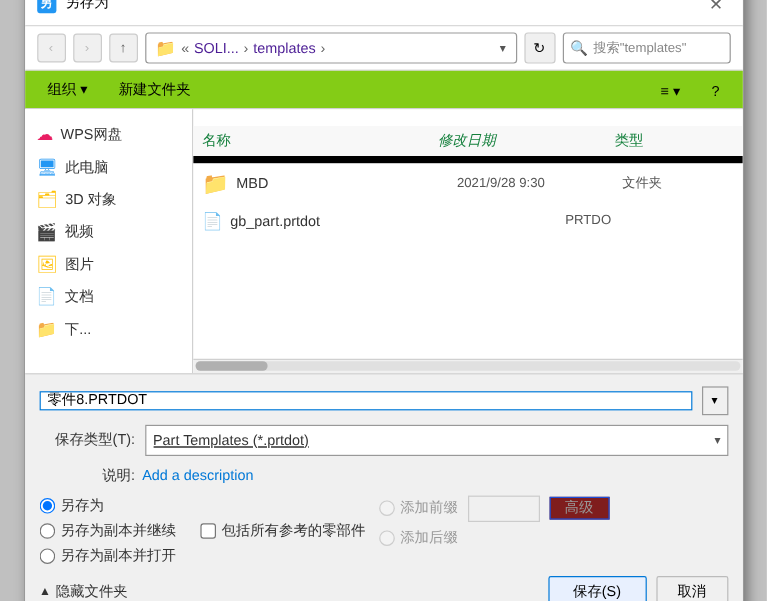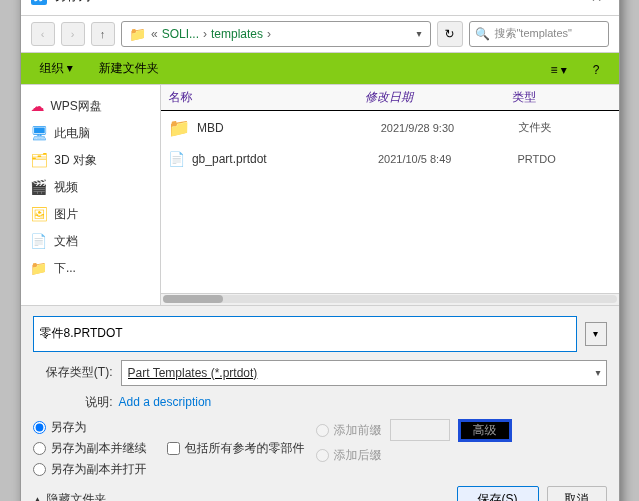--- a/index.html
+++ b/index.html
@@ -88,21 +88,21 @@
       display: flex;
       align-items: center;
       gap: 4px;
       font-size: 12px;
       height: 26px;
     }
     .breadcrumb-folder-icon {
       font-size: 14px;
     }
     .breadcrumb-sep { color: #666; }
-    .breadcrumb-item { color: #15803d; }
+    .breadcrumb-item { color: #4c1d95; }
     .breadcrumb-dropdown {
       margin-left: auto;
       color: #555;
       font-size: 10px;
     }
     .refresh-btn {
       width: 26px;
       height: 26px;
       border: 1px solid #ccc;
       background: #f0f0f0;
@@ -176,25 +176,26 @@
     .sidebar-item.folder .sidebar-item-icon { color: #FFC107; }
 
     .file-list-area {
       flex: 1;
       display: flex;
       flex-direction: column;
       overflow: hidden;
     }
     .file-list-header {
       display: flex;
-      border-bottom: 1px solid #000000;
+      border-bottom: 6px solid #000000;
       padding: 4px 8px;
       font-size: 12px;
-      color: #4c1d95;
+      color: #15803d;
       background: #f8f8f8;
+      margin-top: 14px;
     }
     .col-name { flex: 2; }
     .col-date { flex: 1.5; font-style: italic; }
     .col-type { flex: 1; }
     .file-list {
       flex: 1;
       overflow-y: auto;
       padding: 0;
     }
     .file-item {
@@ -249,21 +250,21 @@
       font-size: 12px;
       color: #333;
       flex-shrink: 0;
     }
     .form-input {
       flex: 1;
       border: 1px solid #0078d7;
       background: #fff;
       padding: 3px 6px;
       font-size: 12px;
-      height: 36px;
+      height: 16px;
       outline: none;
       color: #000;
     }
     .select-wrapper {
       flex: 1;
       position: relative;
       display: flex;
       align-items: center;
       text-decoration: underline;
     }
@@ -355,22 +356,22 @@
     .inline-input {
       width: 60px;
       border: 1px solid #ccc;
       background: #f0f0f0;
       height: 22px;
       padding: 2px 4px;
       font-size: 12px;
     }
     .advanced-btn {
       padding: 0 12px;
-      background: #000000;
-      border: 3px solid #1d4ed8;
+      background: #7f1d1d;
+      border: 1px solid #1d4ed8;
       font-size: 12px;
       cursor: pointer;
       color: #999;
     }
 
     .action-row {
       display: flex;
       justify-content: flex-end;
       align-items: center;
       gap: 8px;
@@ -492,21 +493,20 @@
         <div class="file-item">
           <span class="file-icon">📁</span>
           <span class="file-name">MBD</span>
           <span class="file-date">2021/9/28 9:30</span>
           <span class="file-type">文件夹</span>
         </div>
 
         <div class="file-item">
           <span class="file-icon doc">📄</span>
           <span class="file-name">gb_part.prtdot</span>
-          <span class="file-date">2021/10/5 8:49</span>
           <span class="file-type">PRTDO</span>
         </div>
       </div>
       <div class="scrollbar-h">
         <div class="scrollbar-h-track">
           <div class="scrollbar-h-thumb"></div>
         </div>
       </div>
     </div>
   </div>

